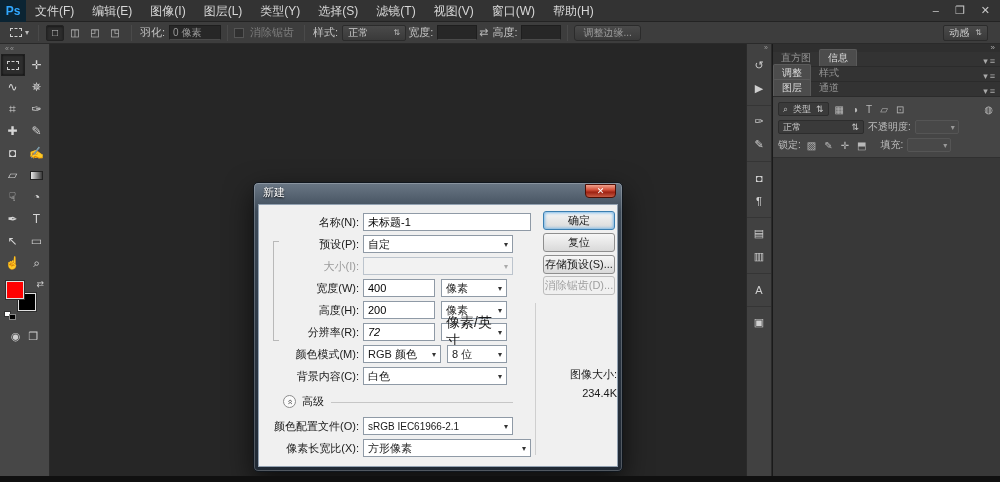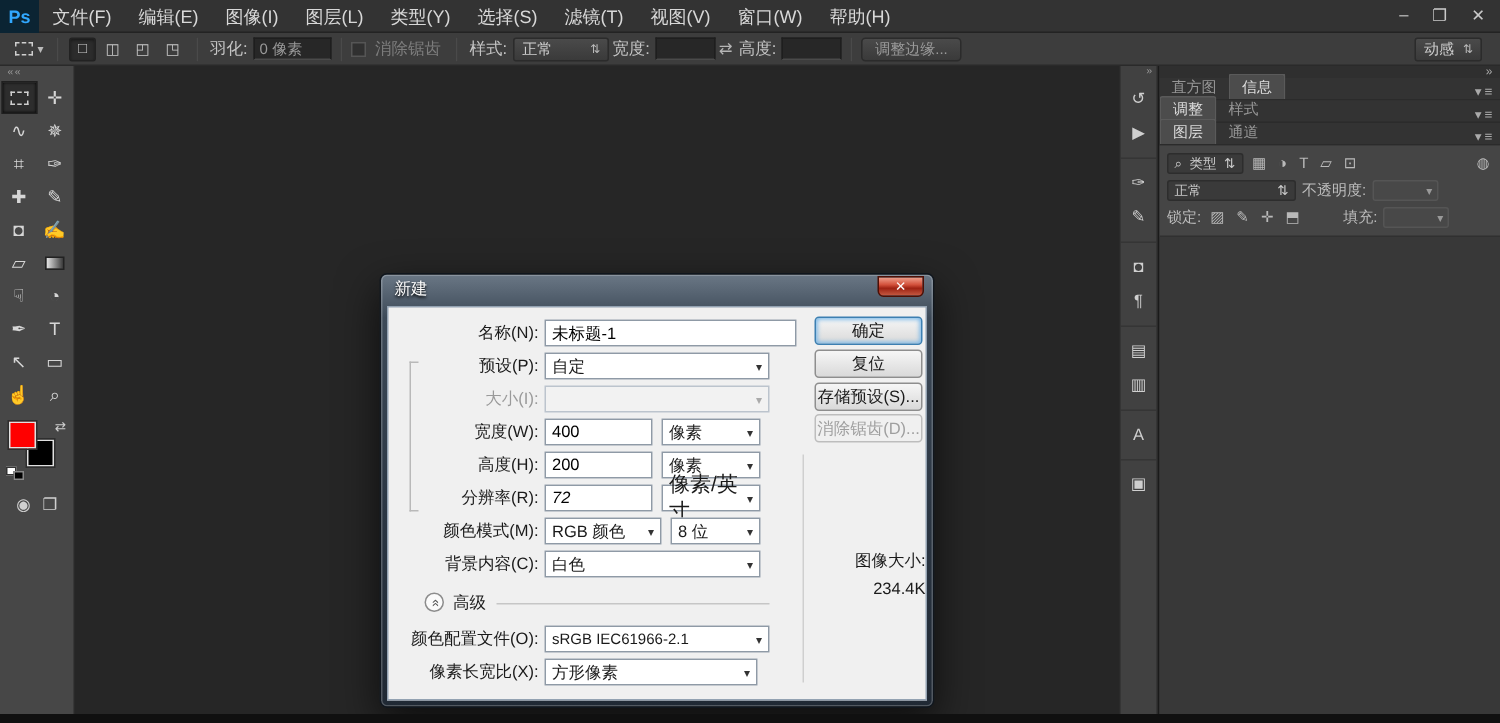--- a/index.html
+++ b/index.html
@@ -343,21 +343,21 @@
         <div class="lc-box">
             <span>▾</span>
           </div>
       </div>
       <div class="lc-row">
         <span>锁定:</span>
         <span class="lc-icon">▨</span>
         <span class="lc-icon">✎</span>
         <span class="lc-icon">✛</span>
         <span class="lc-icon">⬒</span>
-        <span style="margin-left:23px">填充:</span>
+        <span style="margin-left:8px">填充:</span>
         <div class="lc-box">
             <span>▾</span>
           </div>
       </div>
     </div>
     <div class="layers-content"></div>
   </div>
 
   <div class="dialog">
     <div class="dlg-titlebar">
@@ -428,21 +428,21 @@
       <span class="adv-label">高级</span>
       <div class="adv-line"></div>
 
       <span class="row-label" style="top:212px">颜色配置文件(O):</span>
       <div class="dlg-select" style="left:104px;top:212px;width:150px">
         <span class="val" style="font-size:10px">sRGB IEC61966-2.1</span>
         <span class="arr">▾</span>
       </div>
 
       <span class="row-label" style="top:234px">像素长宽比(X):</span>
-      <div class="dlg-select" style="left:104px;top:234px;width:142px">
+      <div class="dlg-select" style="left:104px;top:234px;width:168px">
         <span class="val">方形像素</span>
         <span class="arr">▾</span>
       </div>
 
       <div class="dlg-btn default" style="top:6px">确定</div>
       <div class="dlg-btn" style="top:28px">复位</div>
       <div class="dlg-btn" style="top:50px">存储预设(S)...</div>
       <div class="dlg-btn disabled" style="top:71px">消除锯齿(D)...</div>
 
       <div class="vdivider"></div>

